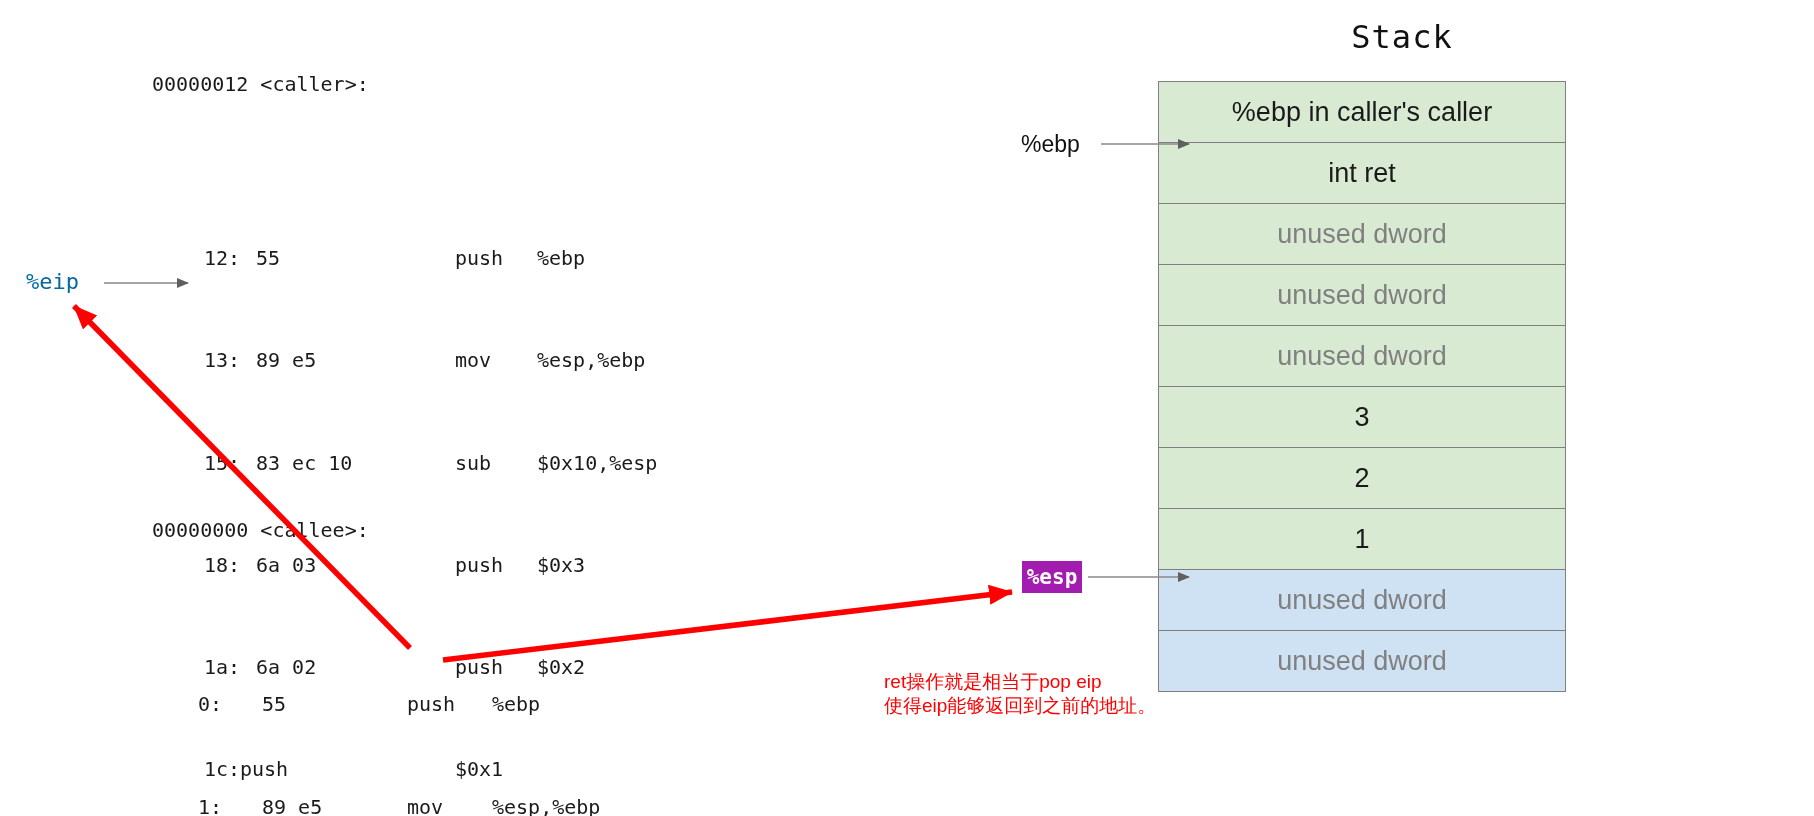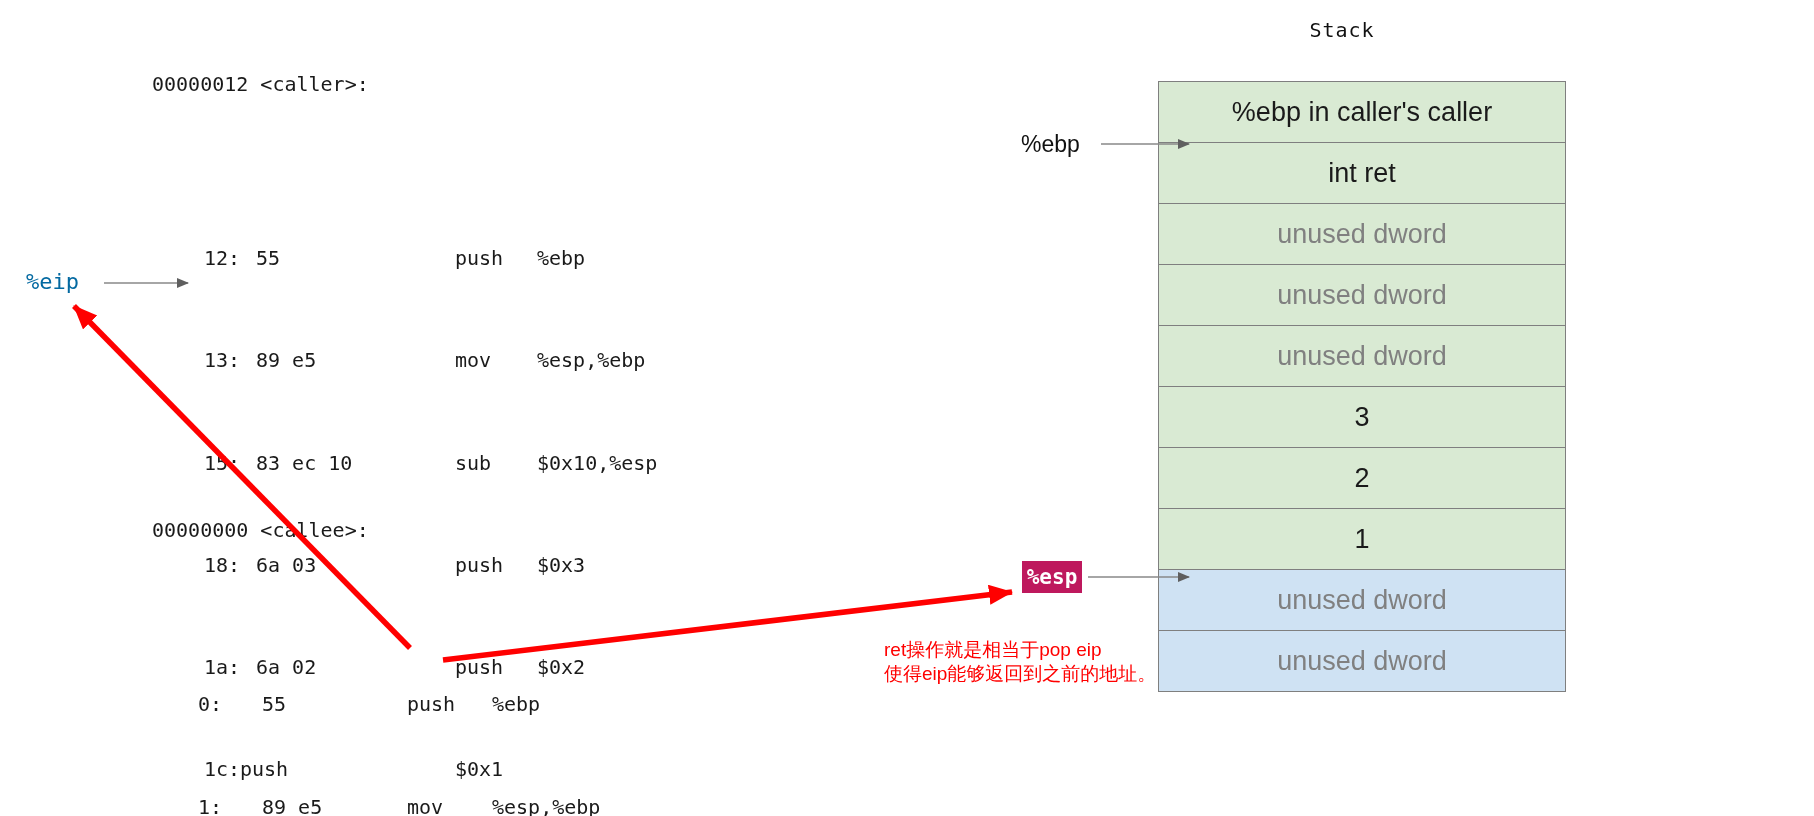--- a/index.html
+++ b/index.html
@@ -12,38 +12,38 @@
   #callee-block{top:467px;}
   .code-header{height:30px;line-height:30px;padding-left:2px;}
   #caller-block .code-line{display:grid;grid-template-columns:90px 215px 82px auto;height:30.3px;line-height:30.3px;}
   #callee-block .code-line{display:grid;grid-template-columns:72px 185px 85px auto;height:31px;line-height:31px;}
   .col-addr{text-align:right;}
   #caller-block .col-bytes{padding-left:16px;}
   #callee-block .col-bytes{padding-left:40px;}
   .col-mnem{}
 
   
-  #stack-title{position:absolute;left:1137px;top:18px;width:410px;text-align:center;
-               font-size:20px;letter-spacing:1px;color:#111;}
+  #stack-title{position:absolute;left:1197px;top:18px;width:410px;text-align:center;
+               font-size:32px;letter-spacing:1px;color:#111;}
   #stack-table{position:absolute;left:1158px;top:82px;width:408px;}
   .stack-cell{height:60px;border:1px solid #7f7f7f;margin-top:-1px;display:flex;align-items:center;justify-content:center;
               font-family:"Liberation Sans",sans-serif;font-size:27px;}
   .green{background:#d9ead3;}
   .blue{background:#cfe2f3;}
   .dark{color:#1a1a1a;}
   .muted{color:#808080;}
 
   
   #eip-label{position:absolute;left:26px;top:269px;font-size:22px;color:#0369a1;}
   #ebp-label{position:absolute;left:1021px;top:131px;font-family:"Liberation Sans",sans-serif;font-size:23px;color:#111;}
-  #esp-label{position:absolute;left:1022px;top:561px;width:60px;height:32px;background:#be185d;color:#ffffff;
+  #esp-label{position:absolute;left:1022px;top:561px;width:60px;height:32px;background:#a21caf;color:#ffffff;
              font-size:21px;font-weight:bold;display:flex;align-items:center;justify-content:center;}
 
   
-  #annotation{position:absolute;left:884px;top:638px;color:#ff0000;
+  #annotation{position:absolute;left:884px;top:670px;color:#ff0000;
               font-family:"Liberation Sans",sans-serif;font-size:19px;line-height:24px;white-space:nowrap;}
 
   
   #arrow-layer{position:absolute;left:0;top:0;width:1814px;height:816px;pointer-events:none;z-index:5;}
 </style>
 </head>
 <body>
 
 <div id="canvas">
 

